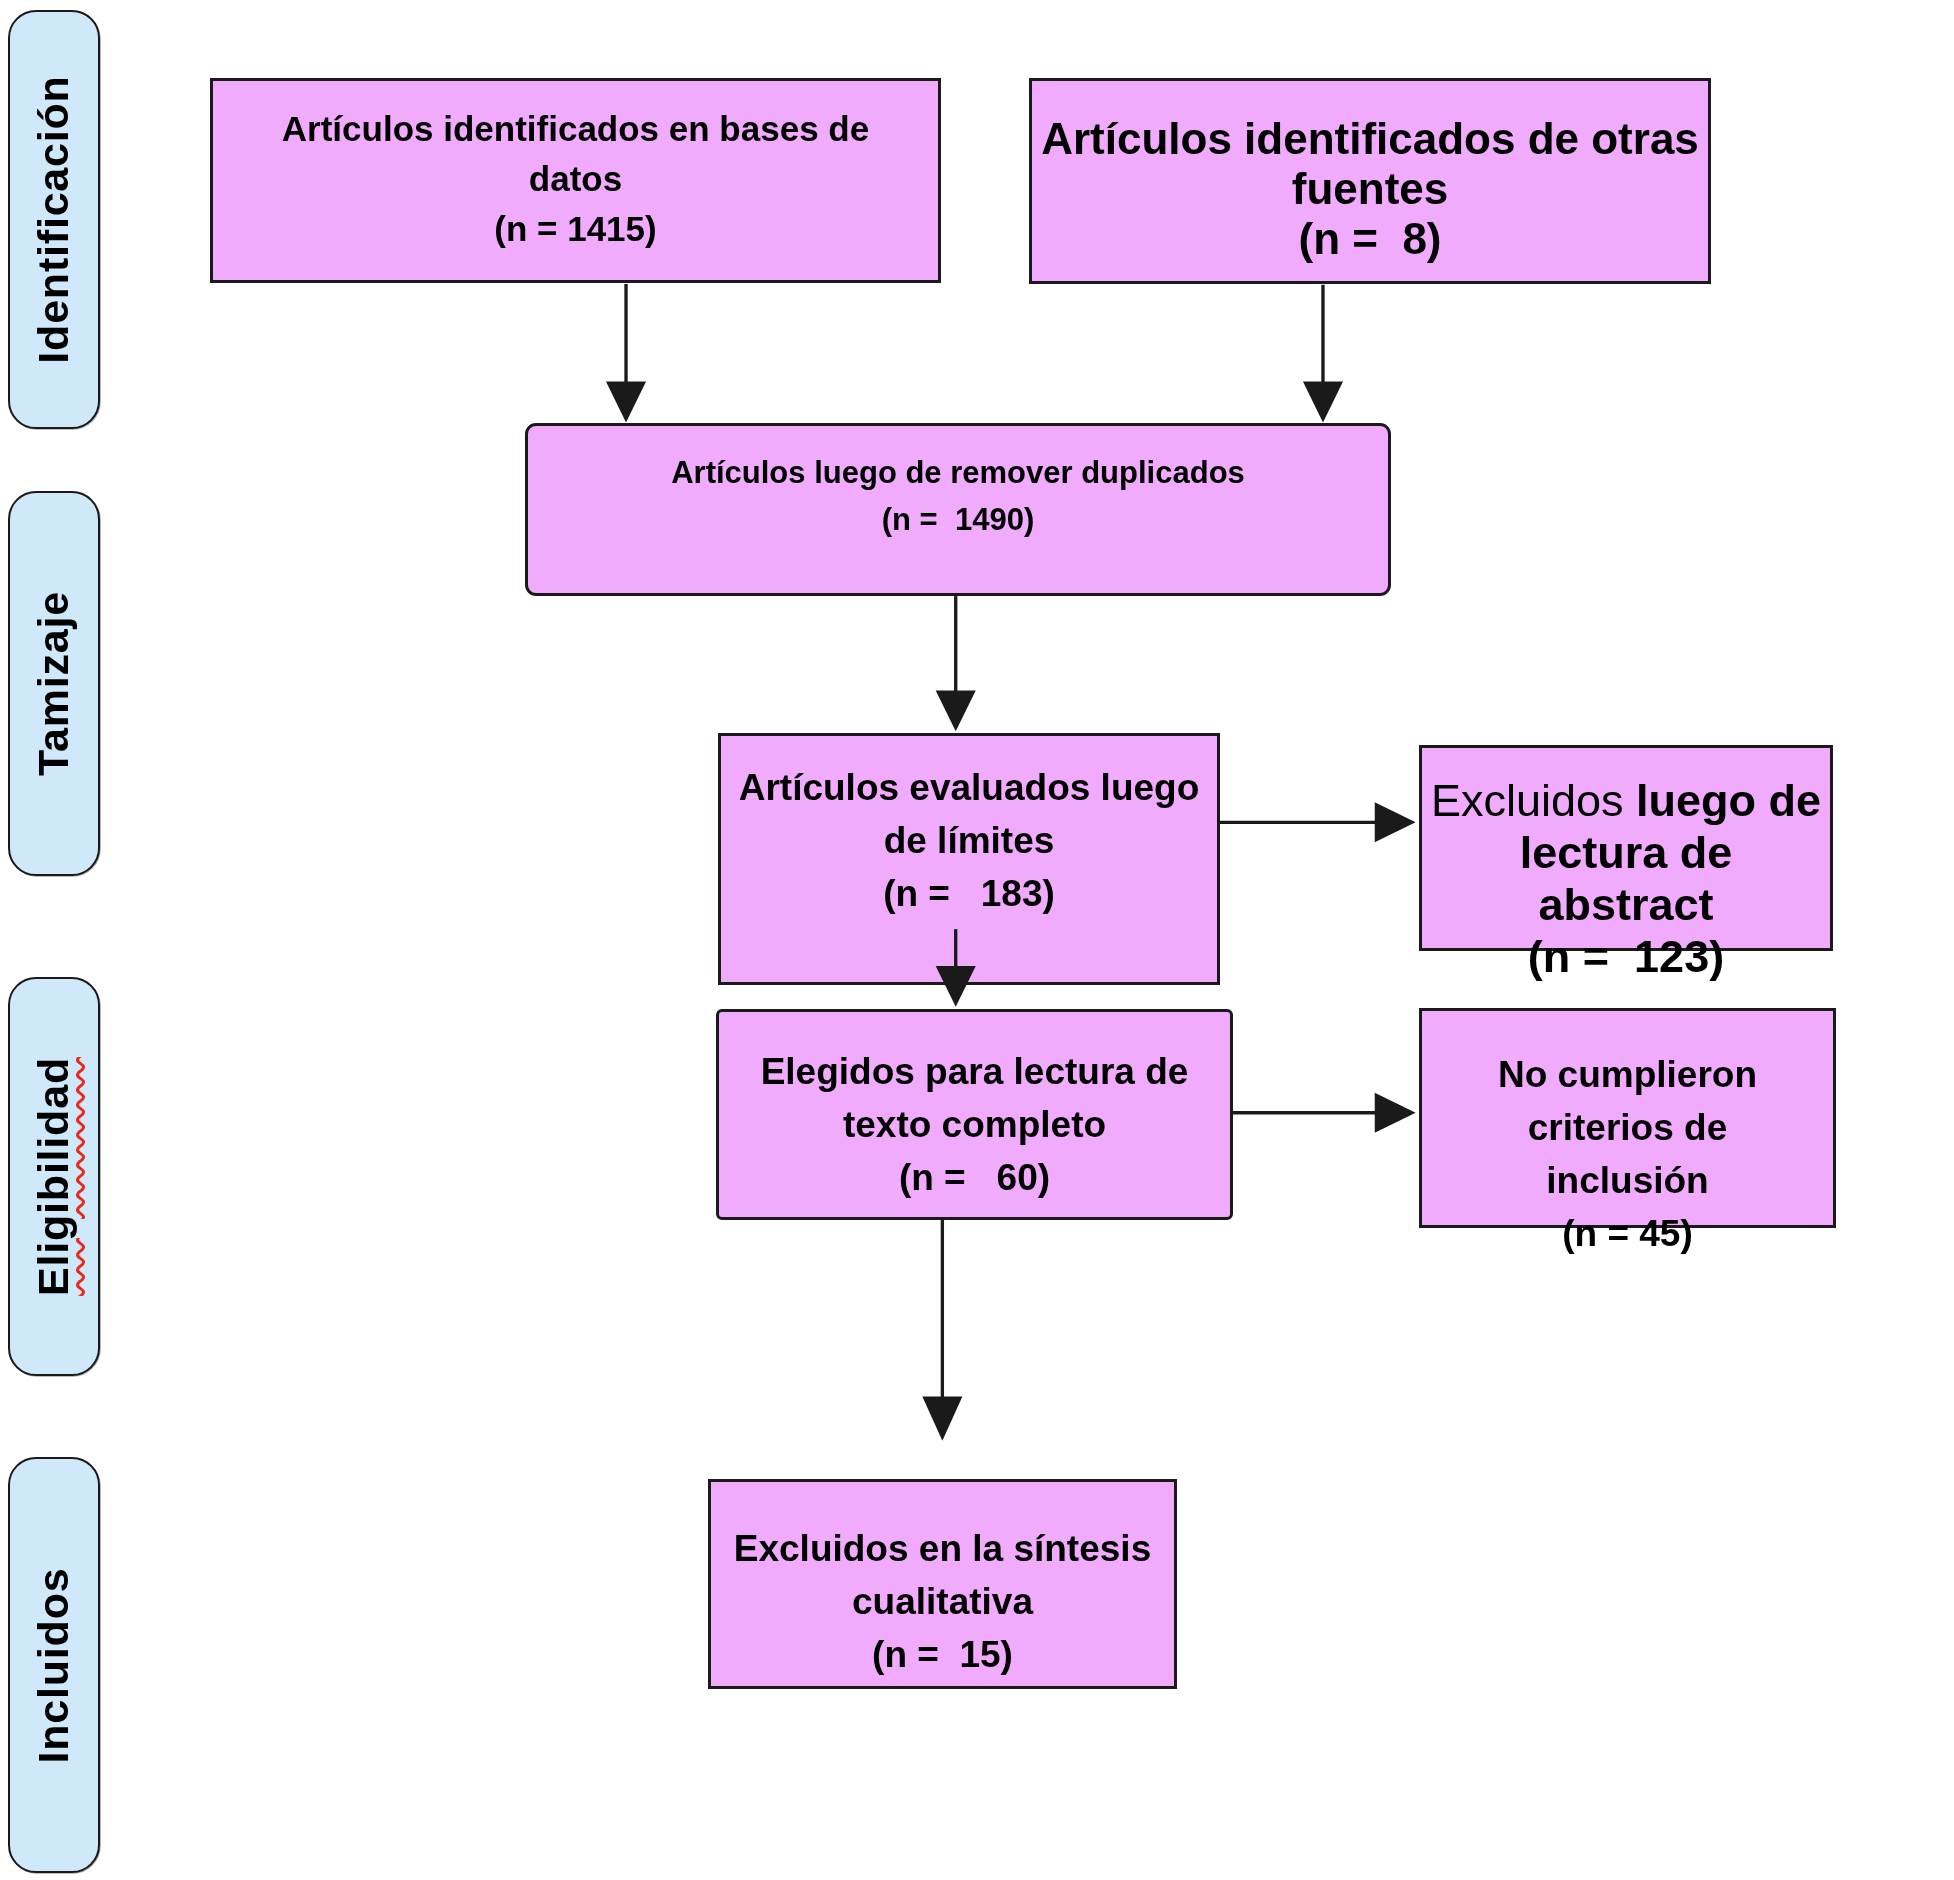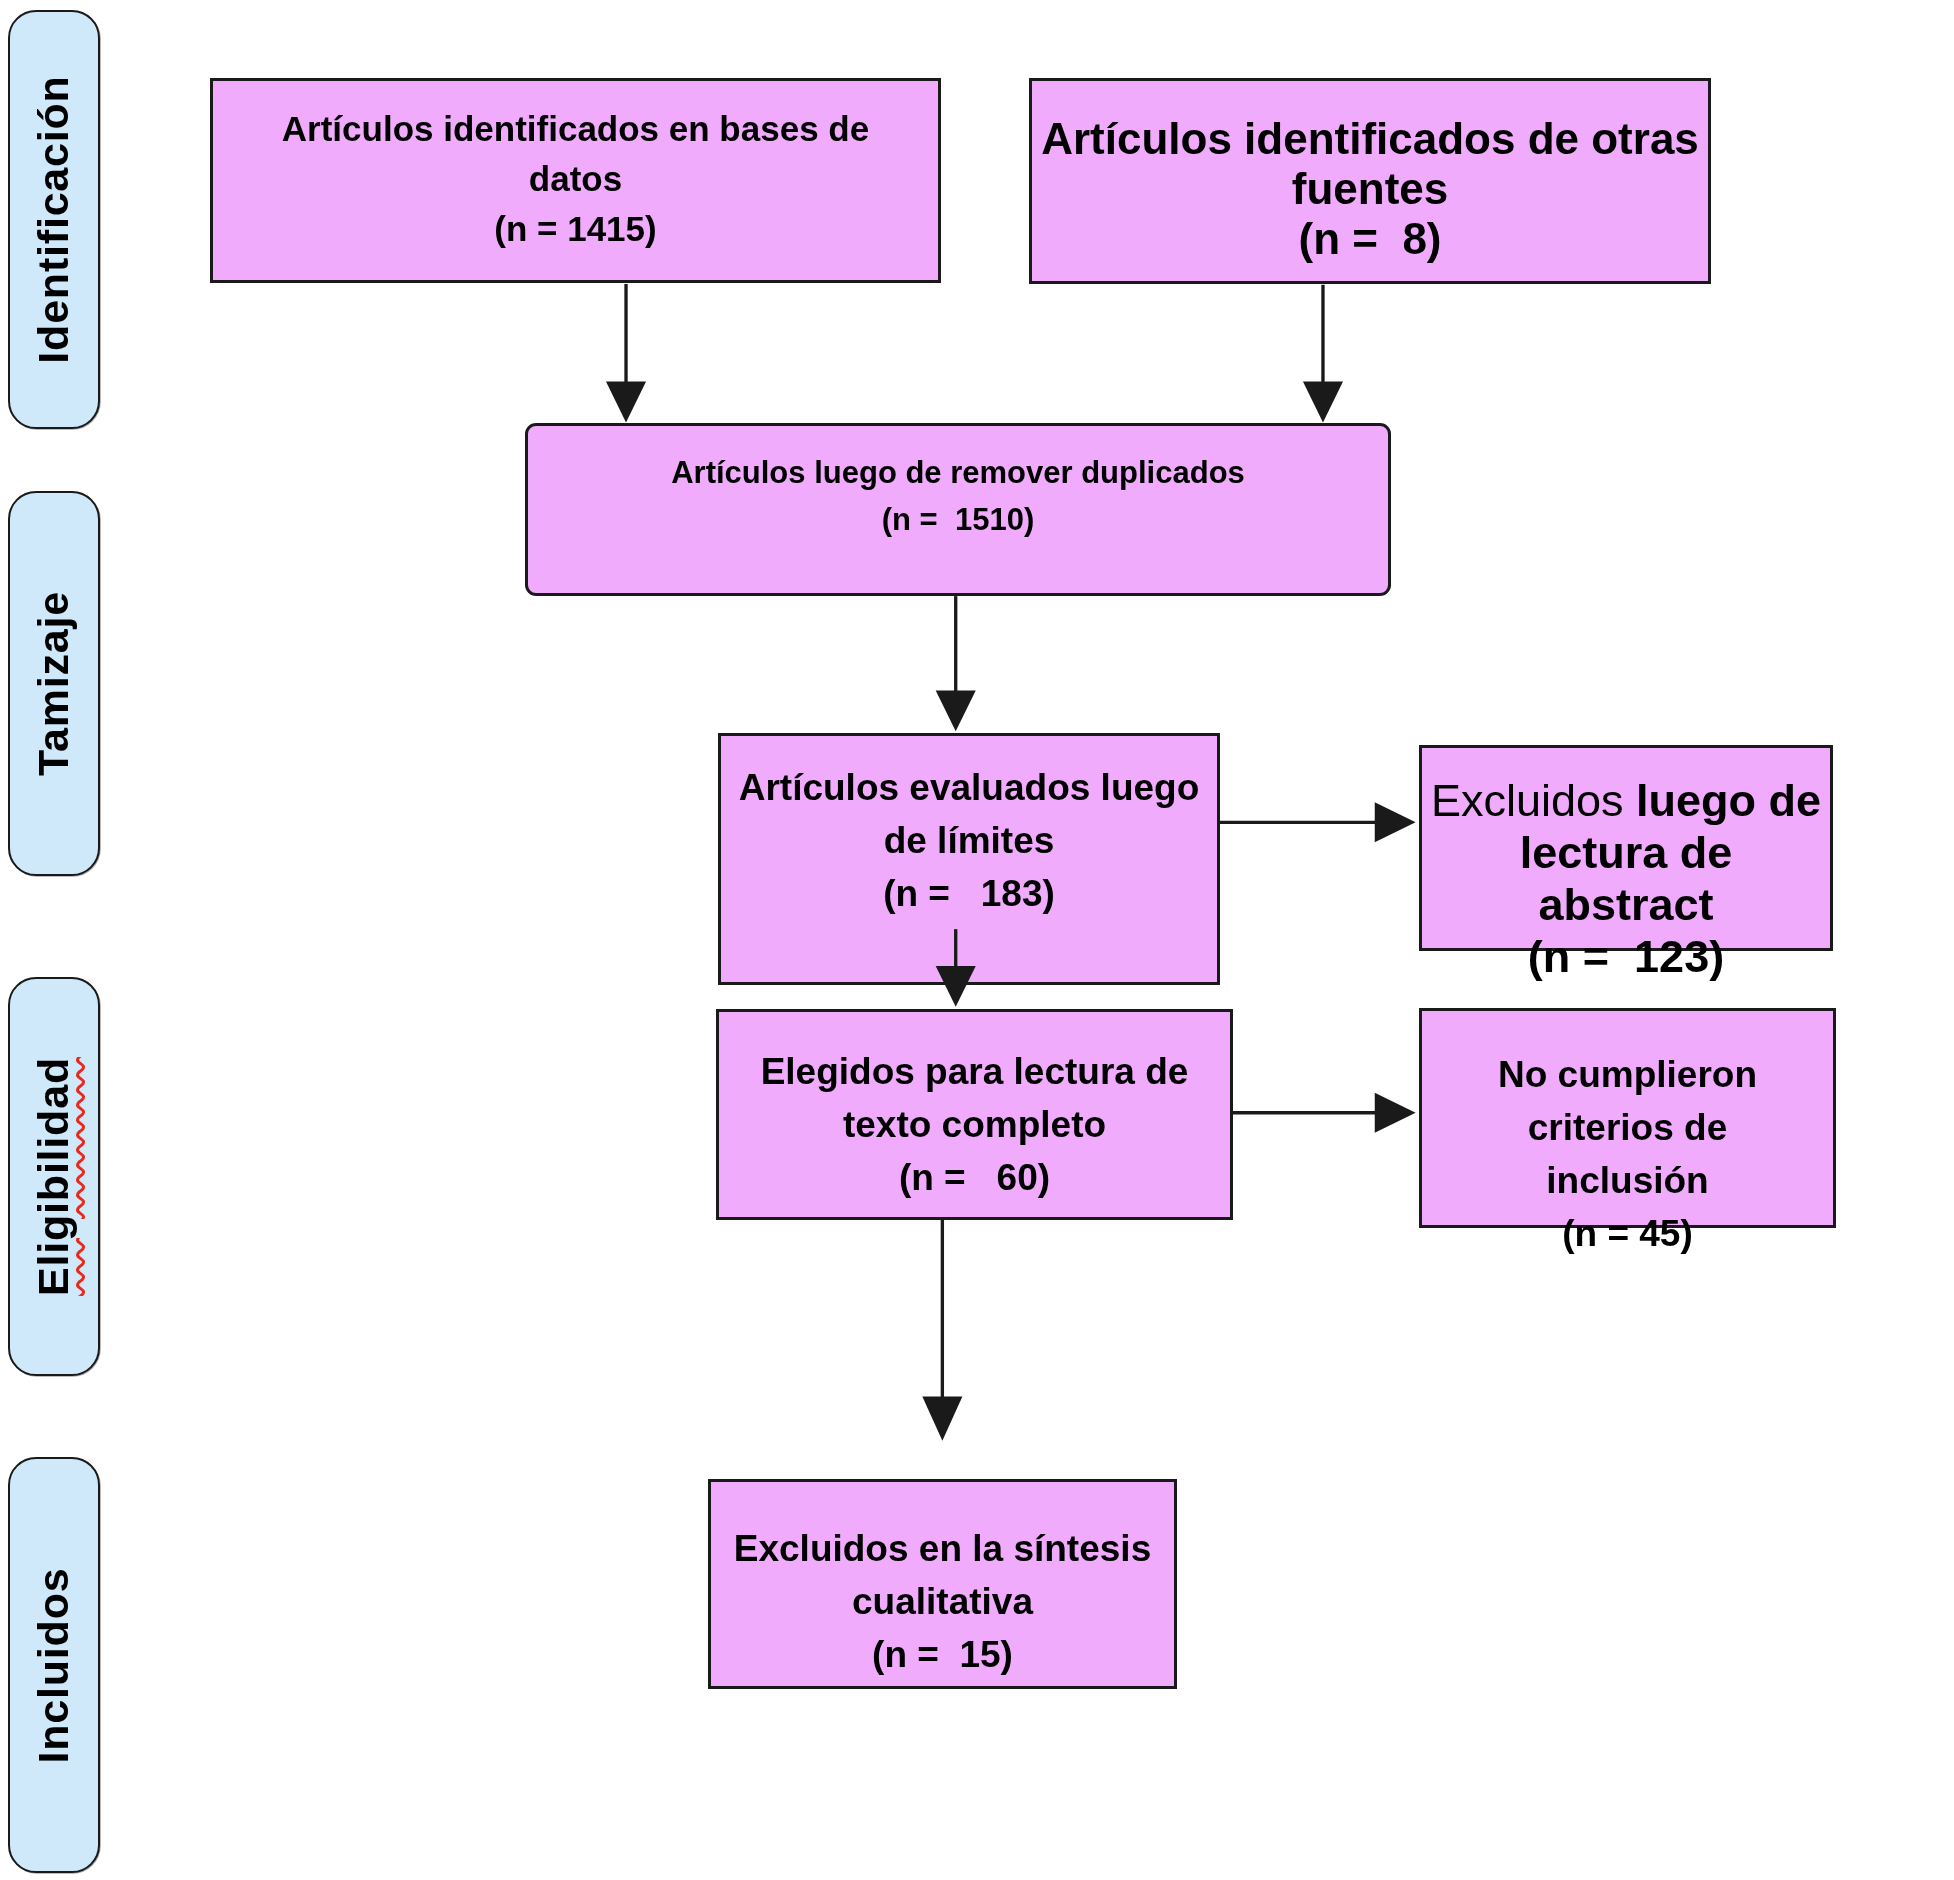--- a/index.html
+++ b/index.html
@@ -59,21 +59,21 @@
   }
   .box-line { display: block; }
   .box-count { display: block; white-space: pre-wrap; }
   .regular { font-weight: normal; }
 
   #box-identified-db      { left: 210px;  top: 78px;   width: 731px; height: 205px; font-size: 35px; line-height: 50px; padding-top: 23.4px; }
   #box-identified-other   { left: 1029px; top: 78px;   width: 682px; height: 206px; font-size: 44px; line-height: 50px; padding-top: 33px; }
   #box-deduplicated       { left: 525px;  top: 423px;  width: 866px; height: 173px; font-size: 31px; line-height: 47px; padding-top: 23px; border-radius: 11px; }
   #box-evaluated          { left: 718px;  top: 733px;  width: 502px; height: 252px; font-size: 37px; line-height: 53px; padding-top: 25px; }
   #box-excluded-abstract  { left: 1419px; top: 745px;  width: 414px; height: 206px; font-size: 45px; line-height: 52px; padding-top: 27px; }
-  #box-fulltext           { left: 716px;  top: 1009px; width: 517px; height: 211px; font-size: 37px; line-height: 53px; padding-top: 33px; }
+  #box-fulltext           { left: 716px;  top: 1009px; width: 517px; height: 211px; font-size: 37px; line-height: 53px; padding-top: 33px; border-radius: 6px; }
   #box-excluded-criteria  { left: 1419px; top: 1008px; width: 417px; height: 220px; font-size: 37px; line-height: 53px; padding-top: 37px; }
   #box-included-synthesis { left: 708px;  top: 1479px; width: 469px; height: 210px; font-size: 37px; line-height: 53px; padding-top: 40px; }
 
   
   #arrows {
     position: absolute;
     left: 0; top: 0;
     width: 1954px;
     height: 1880px;
     pointer-events: none;
@@ -105,21 +105,21 @@
     <span class="box-count">(n = 1415)</span>
   </div>
 
   <div class="flow-box" id="box-identified-other">
     <span class="box-line">Artículos identificados de otras fuentes</span>
     <span class="box-count">(n =  8)</span>
   </div>
 
   <div class="flow-box" id="box-deduplicated">
     <span class="box-line">Artículos luego de remover duplicados</span>
-    <span class="box-count">(n =  1510)</span>
+    <span class="box-count">(n =  1490)</span>
   </div>
 
   <div class="flow-box" id="box-evaluated">
     <span class="box-line">Artículos evaluados luego</span>
     <span class="box-line">de límites</span>
     <span class="box-count">(n =   183)</span>
   </div>
 
   <div class="flow-box" id="box-excluded-abstract">
     <span class="box-line"><span class="regular">Excluidos</span> <span>luego de lectura de</span></span>

